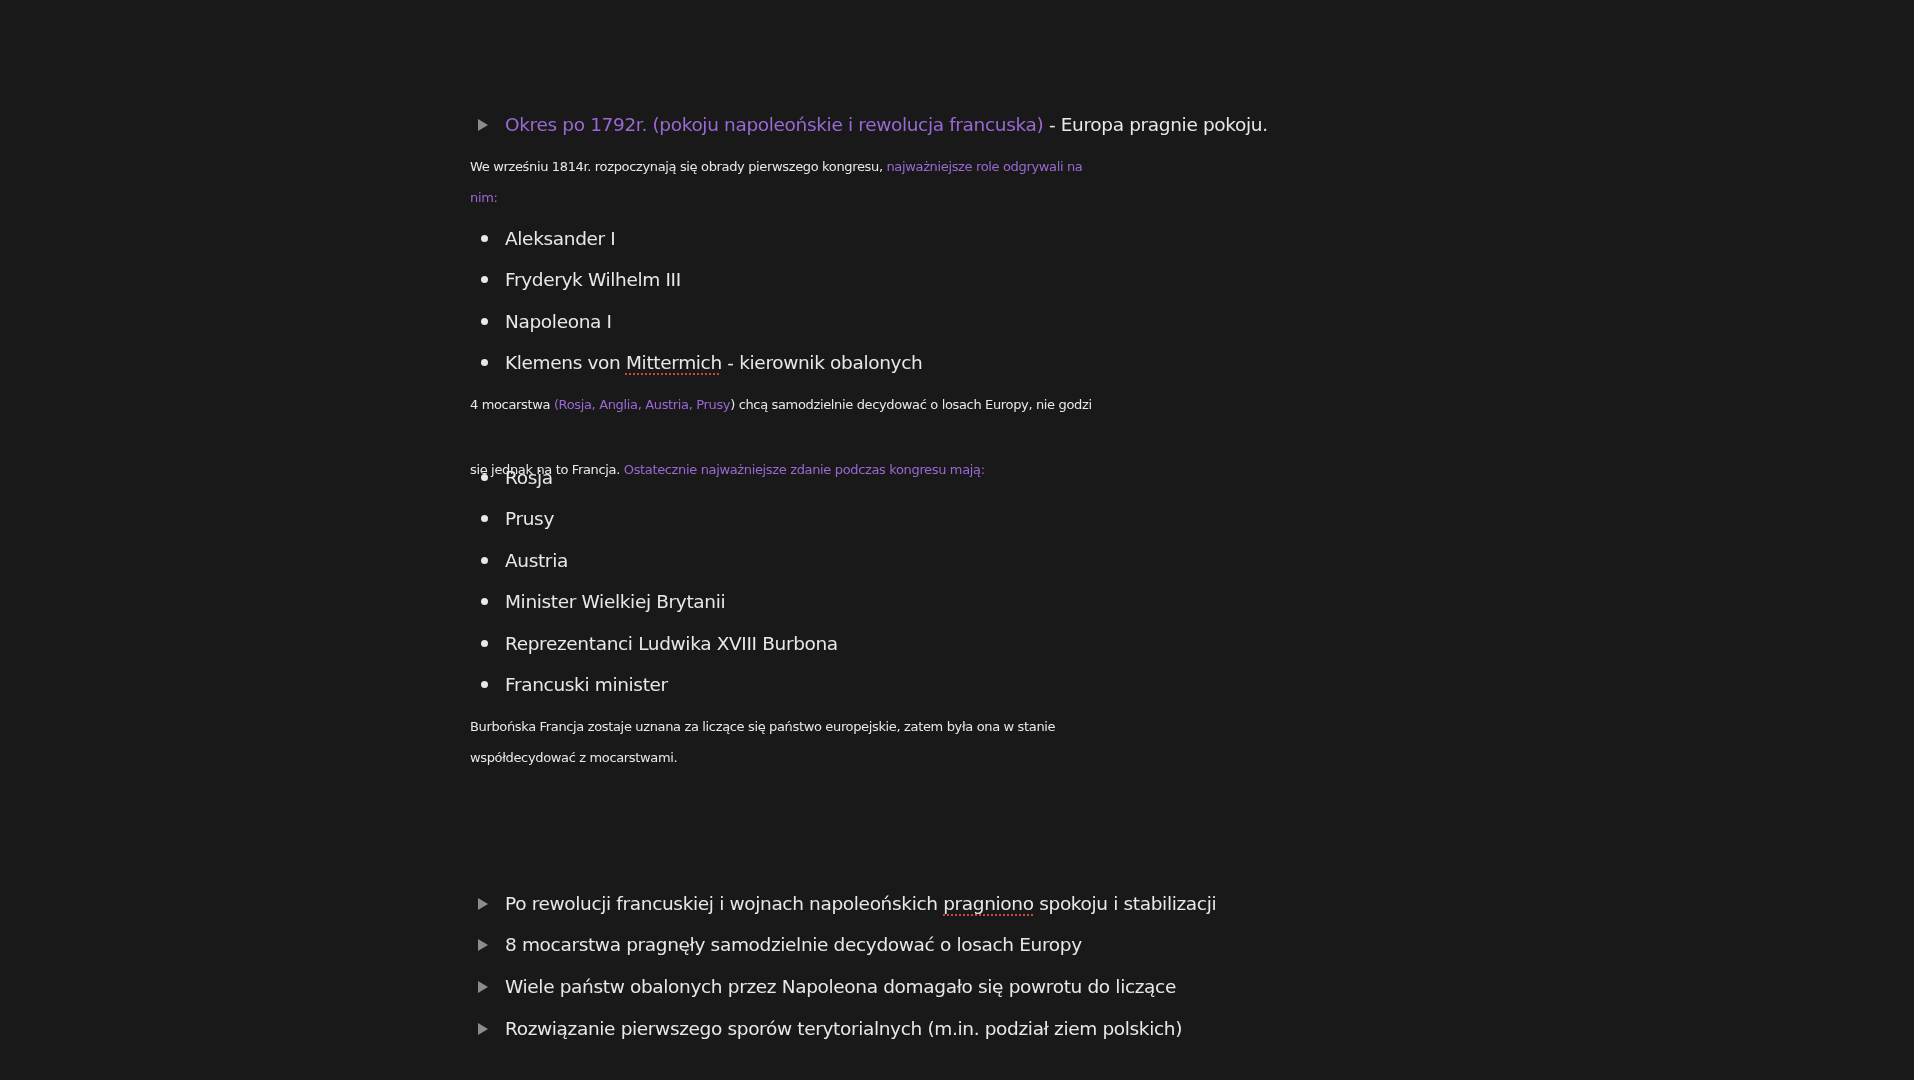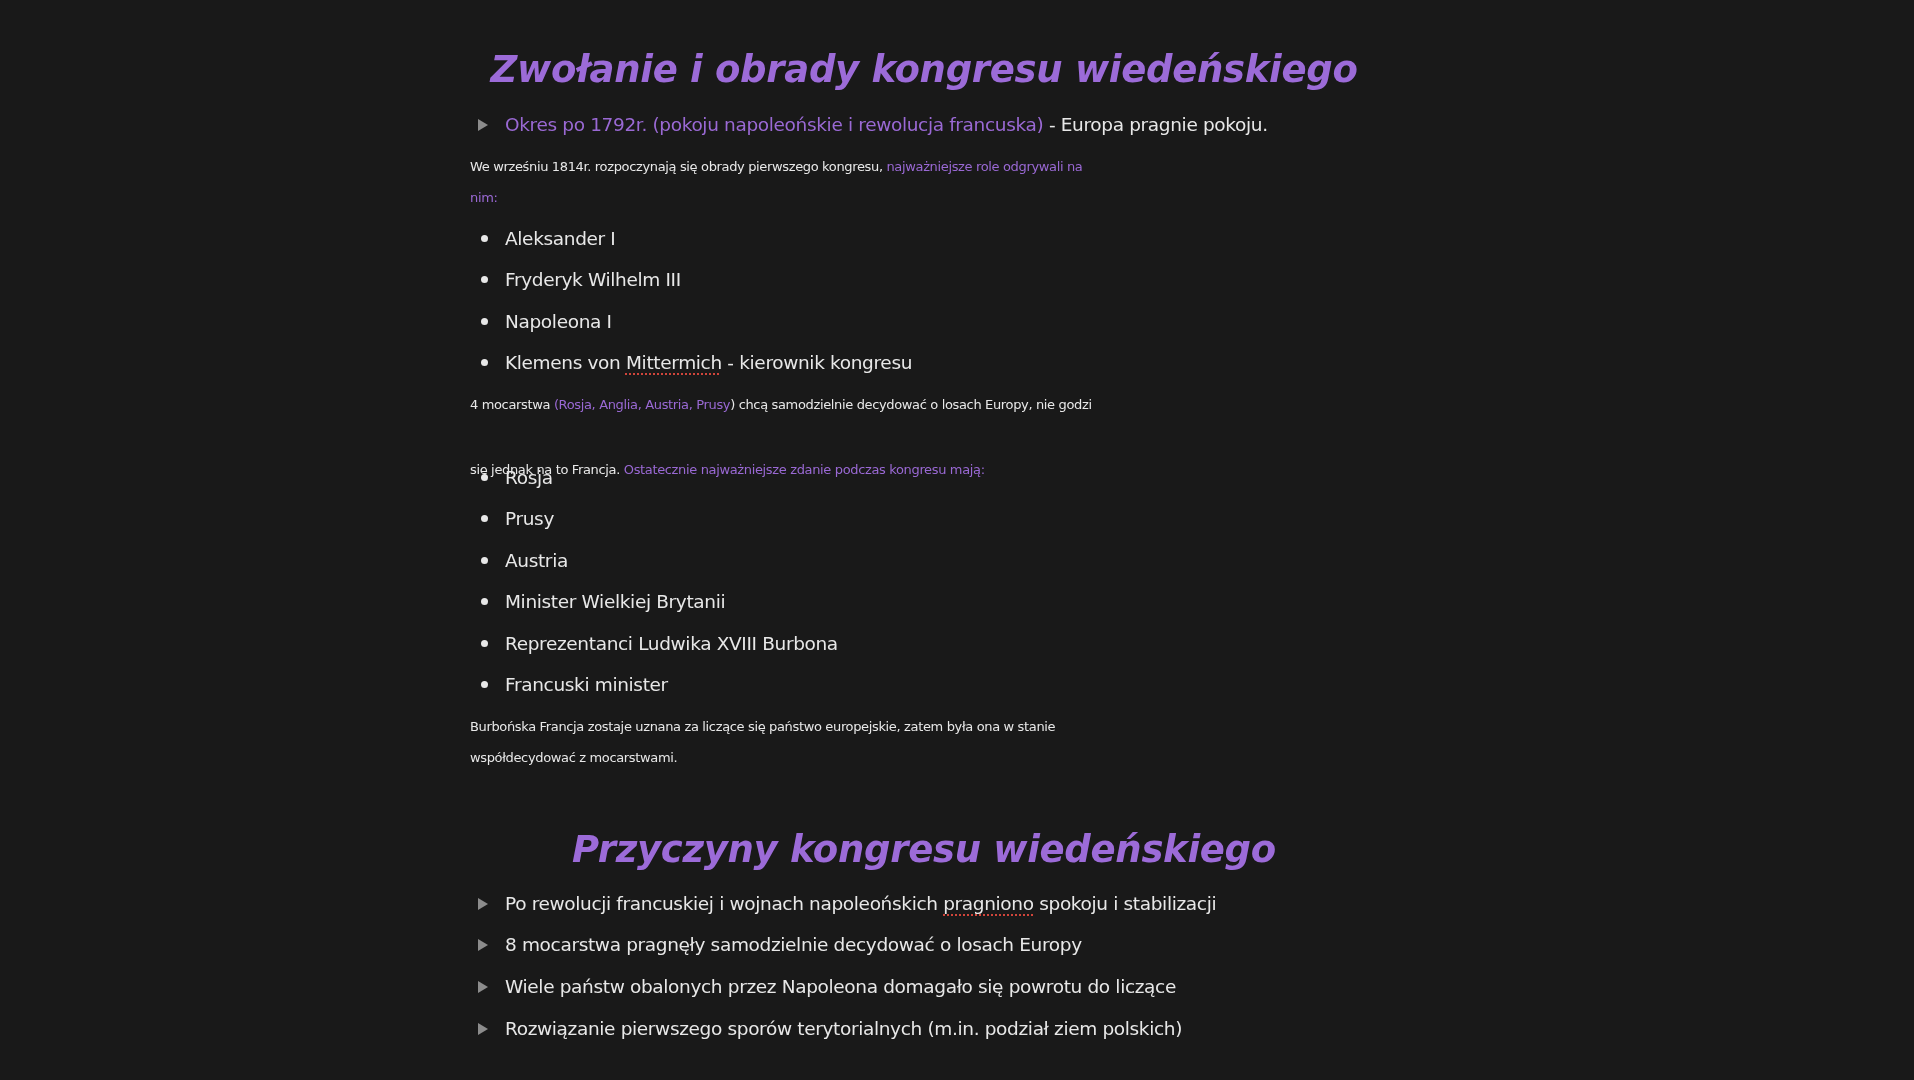--- a/index.html
+++ b/index.html
@@ -87,21 +87,20 @@
     text-decoration: underline dotted #d0453b;
     text-underline-offset: 4px;
     text-decoration-thickness: 2px;
   }
 </style>
 </head>
 <body>
 
 <div class="page">
 
-  <h1 class="heading" style="top:48px;">Zwołanie i obrady kongresu wiedeńskiego</h1>
 
   <div class="column">
 
     <div class="toggle-row" style="top:109px;">
       <span class="toggle-icon"></span>
       <span class="row-text"><span class="accent">Okres po 1792r. (pokoju napoleońskie i rewolucja francuska)</span><span> - Europa pragnie pokoju.</span></span>
     </div>
 
     <div class="line" style="top:151px;"><span>We wrześniu 1814r. rozpoczynają się obrady pierwszego kongresu, </span><span class="accent">najważniejsze role odgrywali na</span></div>
     <div class="line" style="top:182px;"><span class="accent">nim:</span></div>
@@ -113,21 +112,21 @@
     <div class="bullet-row" style="top:264px;">
       <span class="bullet-icon"></span>
       <span class="row-text">Fryderyk Wilhelm III</span>
     </div>
     <div class="bullet-row" style="top:306px;">
       <span class="bullet-icon"></span>
       <span class="row-text">Napoleona I</span>
     </div>
     <div class="bullet-row" style="top:347px;">
       <span class="bullet-icon"></span>
-      <span class="row-text"><span>Klemens von </span><span class="spell">Mittermich</span><span> - kierownik kongresu</span></span>
+      <span class="row-text"><span>Klemens von </span><span class="spell">Mittermich</span><span> - kierownik obalonych</span></span>
     </div>
 
     <div class="line" style="top:389px;text-align:right;"><span>4 mocarstwa </span><span class="accent">(Rosja, Anglia, Austria, Prusy</span><span>) chcą samodzielnie decydować o losach Europy, nie godzi</span></div>
     <div class="line" style="top:438px;margin-top:16px;"><span>się jednak na to Francja. </span><span class="accent">Ostatecznie najważniejsze zdanie podczas kongresu mają:</span></div>
 
     <div class="bullet-row" style="top:462px;">
       <span class="bullet-icon"></span>
       <span class="row-text">Rosja</span>
     </div>
     <div class="bullet-row" style="top:503px;">
@@ -149,21 +148,20 @@
     <div class="bullet-row" style="top:669px;">
       <span class="bullet-icon"></span>
       <span class="row-text">Francuski minister</span>
     </div>
 
     <div class="line" style="top:711px;">Burbońska Francja zostaje uznana za liczące się państwo europejskie, zatem była ona w stanie</div>
     <div class="line" style="top:742px;">współdecydować z mocarstwami.</div>
 
   </div>
 
-  <h1 class="heading" style="top:828px;">Przyczyny kongresu wiedeńskiego</h1>
 
   <div class="column">
     <div class="toggle-row" style="top:888px;">
       <span class="toggle-icon"></span>
       <span class="row-text"><span>Po rewolucji francuskiej i wojnach napoleońskich </span><span class="spell">pragniono</span><span> spokoju i stabilizacji</span></span>
     </div>
     <div class="toggle-row" style="top:929px;">
       <span class="toggle-icon"></span>
       <span class="row-text">8 mocarstwa pragnęły samodzielnie decydować o losach Europy</span>
     </div>

